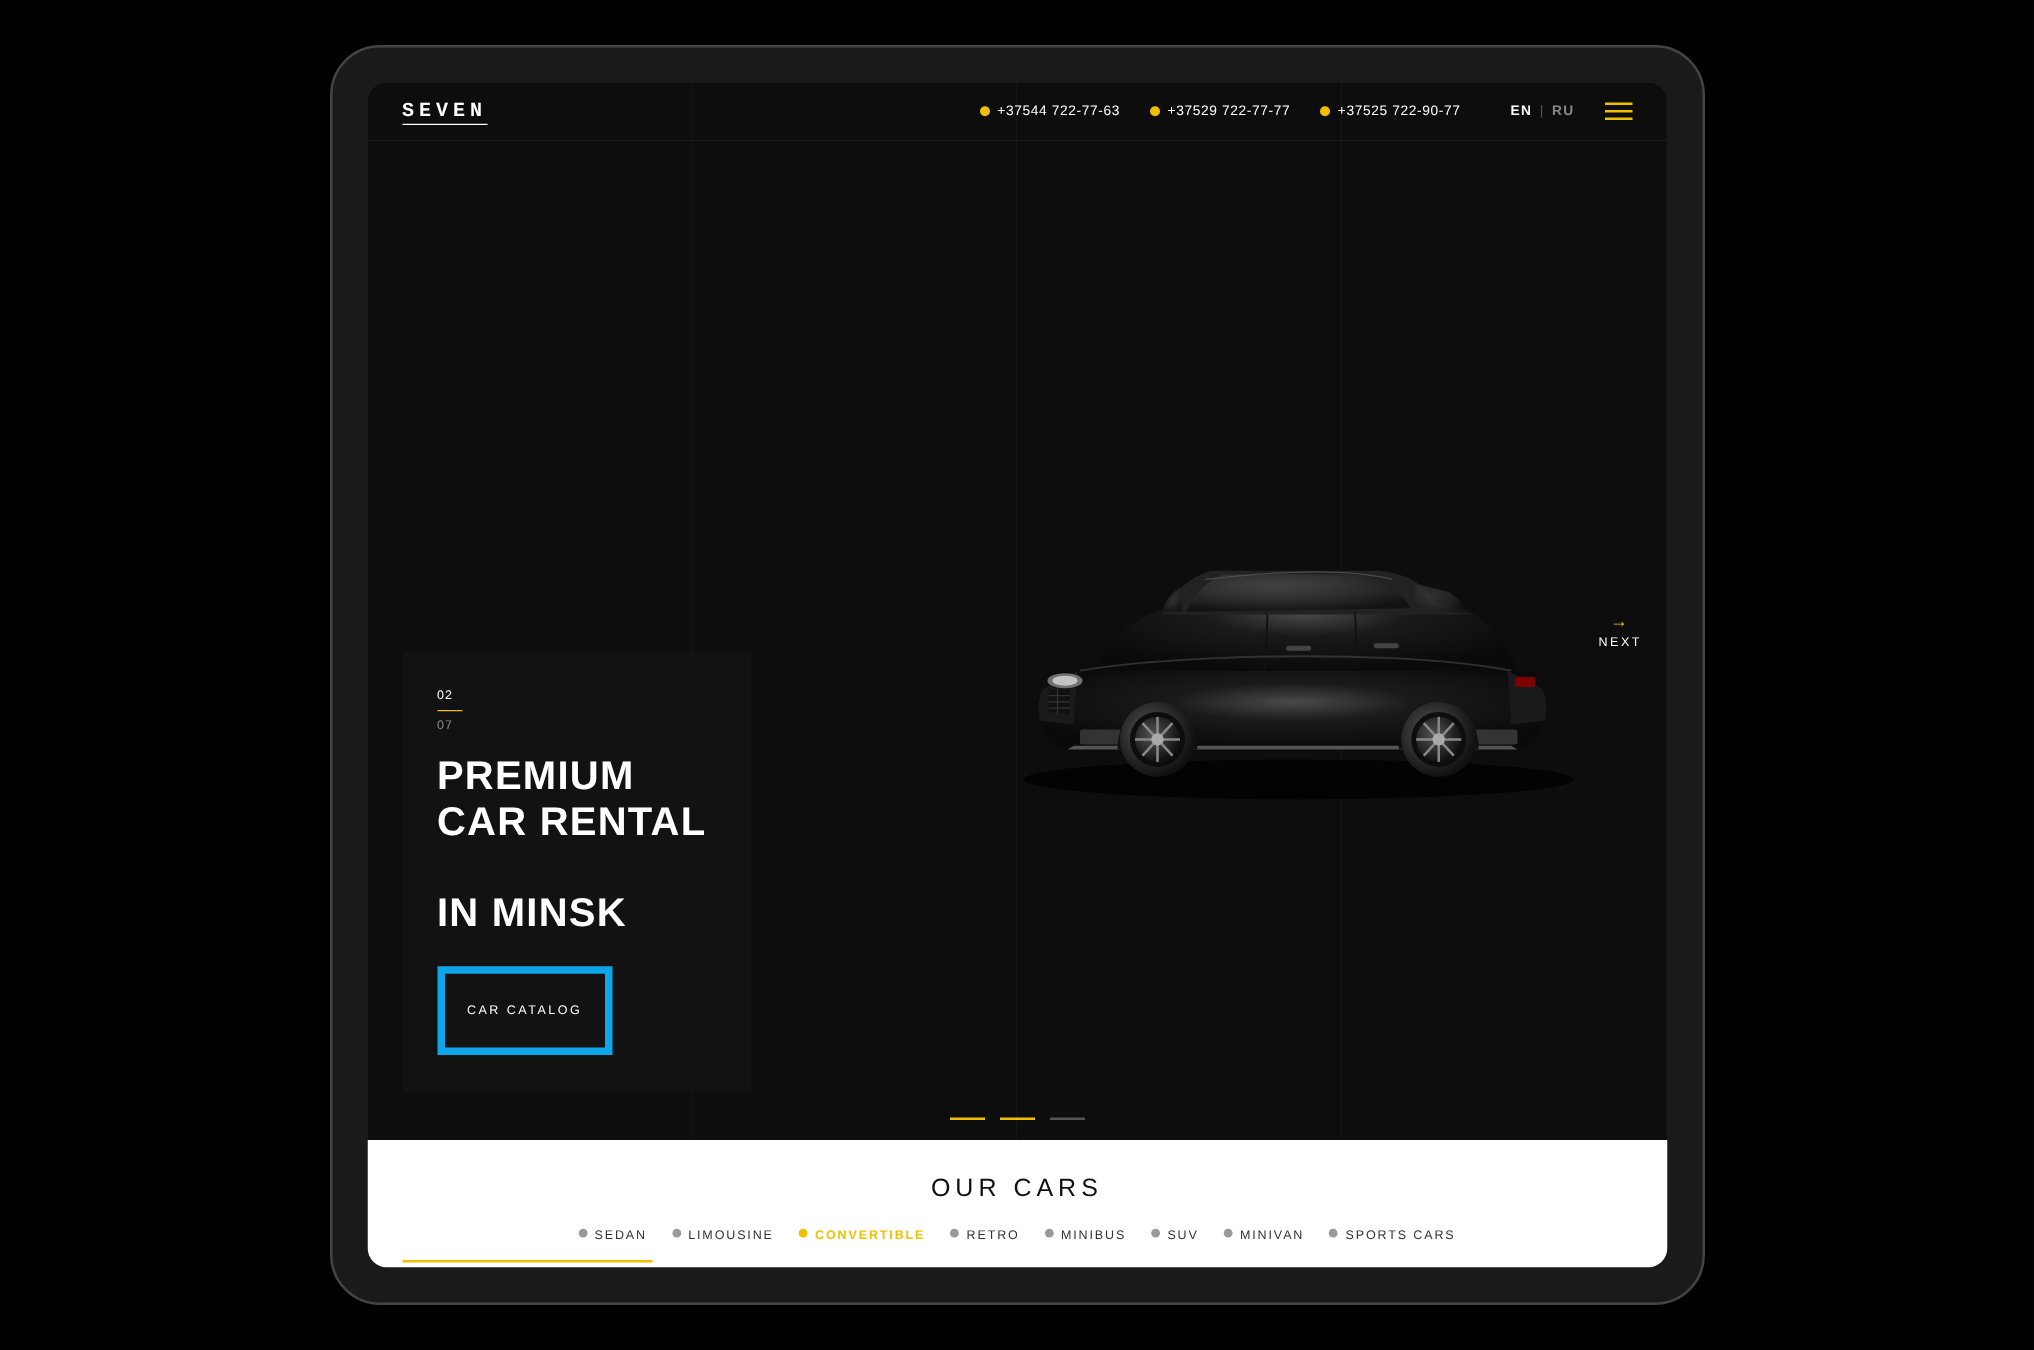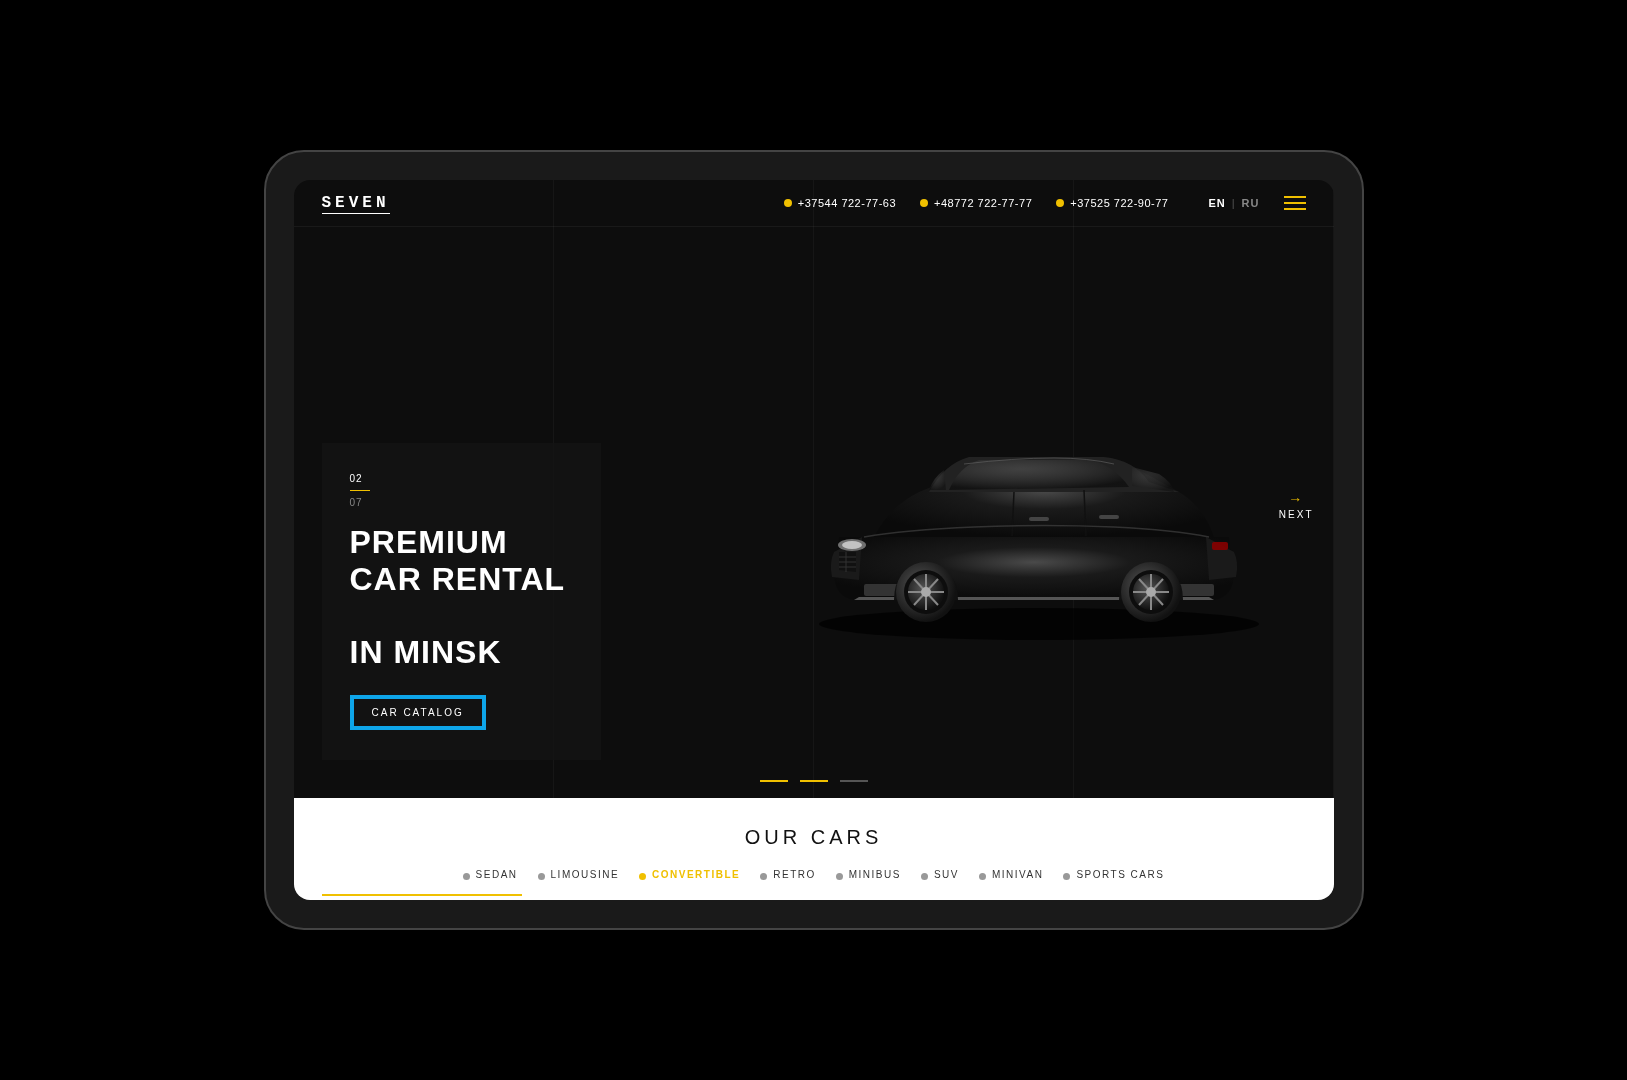--- a/index.html
+++ b/index.html
@@ -8,21 +8,21 @@
       background: #000;
       display: flex;
       align-items: center;
       justify-content: center;
       min-height: 100vh;
       font-family: 'Arial', sans-serif;
     }
 
     .tablet-frame {
       width: 1100px;
-      height: 780px;
+      height: 1008px;
       background: #1a1a1a;
       border-radius: 40px;
       border: 2px solid #444;
       padding: 28px;
       position: relative;
       box-shadow: 0 0 60px rgba(0,0,0,0.8);
     }
 
     .website {
       width: 100%;
@@ -194,23 +194,23 @@
       letter-spacing: 1px;
       margin-bottom: 24px;
     }
 
     .hero-heading .line2 {
       display: block;
     }
 
     .cta-button {
       display: inline-block;
-      border: 4px solid #0ea5e9;
-      color: #fff;
-      padding: 8px 18px;
+      border: 6px solid #0ea5e9;
+      color: #fff;
+      padding: 24px 18px;
       font-size: 10px;
       letter-spacing: 2px;
       text-transform: uppercase;
       cursor: pointer;
       background: transparent;
     }
 
     
     .car-image-container {
       position: absolute;
@@ -287,21 +287,21 @@
 
     .car-categories {
       display: flex;
       justify-content: center;
       gap: 20px;
       flex-wrap: wrap;
     }
 
     .category-item {
       display: flex;
-      align-items: flex-end;
+      align-items: flex-start;
       gap: 6px;
       font-size: 10px;
       letter-spacing: 1.5px;
       text-transform: uppercase;
       color: #333;
       cursor: pointer;
     }
 
     .category-dot {
       width: 7px;
@@ -336,21 +336,21 @@
           <span>SEVEN</span>
         </div>
 
         <div class="phone-group">
           <div class="phone-item">
             <div class="phone-dot"></div>
             <span>+37544 722-77-63</span>
           </div>
           <div class="phone-item">
             <div class="phone-dot"></div>
-            <span>+48772 722-77-77</span>
+            <span>+37529 722-77-77</span>
           </div>
           <div class="phone-item">
             <div class="phone-dot"></div>
             <span>+37525 722-90-77</span>
           </div>
         </div>
 
         <div class="lang-group">
           <span class="lang-active">EN</span>
           <span class="lang-divider">|</span>

